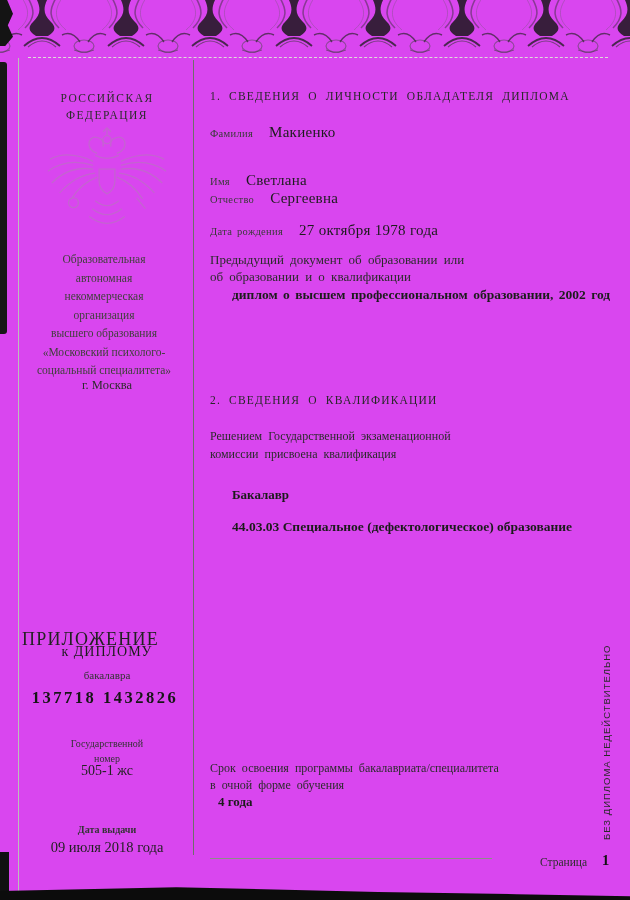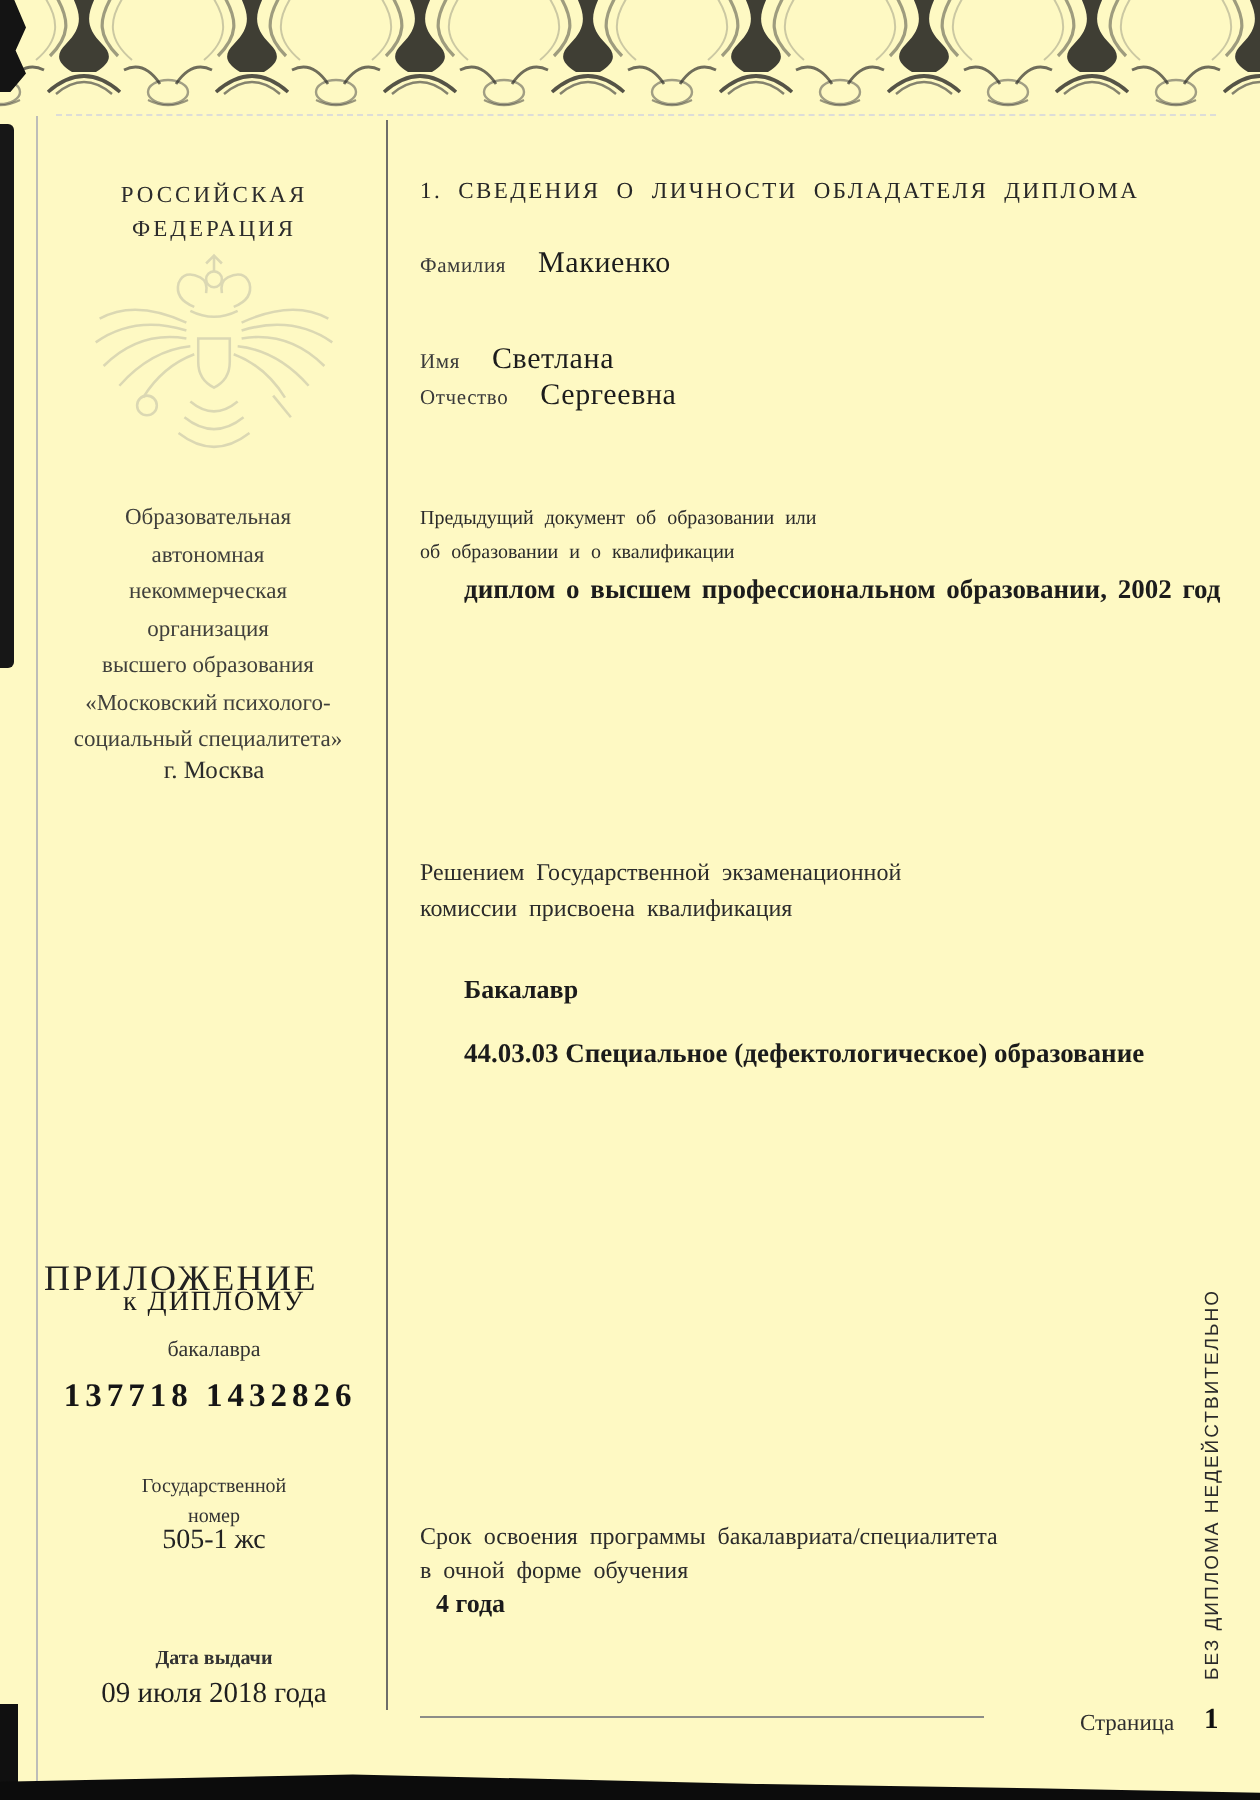--- a/index.html
+++ b/index.html
@@ -1,19 +1,19 @@
 <!DOCTYPE html>
 <html><head>
 <meta charset="utf-8">
 <style>
   html,body{margin:0;padding:0;}
   .page{
     position:relative;
     width:630px;height:900px;
-    background:#fef9c3;
+    background:#d946ef;
     font-family:"Liberation Serif", serif;
     color:#1e1e1e;
     overflow:hidden;
   }
   .abs{position:absolute;}
   
   .guilloche{position:absolute;top:0;left:0;}
   .top-dash{position:absolute;top:57px;left:28px;width:580px;border-top:1px dashed #ddddd8;}
   .corner-blob{position:absolute;top:0;left:0;width:13px;height:46px;background:#141414;
     clip-path:polygon(0 0,55% 0,100% 30%,60% 55%,100% 80%,40% 100%,0 100%);}
@@ -41,21 +41,21 @@
   .s-title{left:210px;font-size:11.5px;letter-spacing:1.2px;word-spacing:4px;color:#272727;}
   .s1-title{top:90px;}
   .s2-title{top:394px;}
   .field-row{left:210px;white-space:nowrap;}
   .row-surname{top:123px;}
   .row-name{top:171px;text-align:right;}
   .row-patronymic{top:189px;}
   .row-birthdate{top:221px;}
   .field-label{font-size:10.5px;color:#3a3a3a;letter-spacing:0.3px;word-spacing:2px;}
   .field-value{font-size:15px;color:#1c1c1c;margin-left:12px;letter-spacing:0.3px;}
-  .para{left:210px;font-size:10px;line-height:16.5px;word-spacing:3px;color:#2b2b2b;}
+  .para{left:210px;font-size:13px;line-height:16.5px;word-spacing:3px;color:#2b2b2b;}
   .prevdoc-label{top:252px;}
   .prevdoc-value{top:287px;left:232px;font-size:13.5px;font-weight:600;color:#1c1c1c;word-spacing:2px;}
   .decision{top:428px;font-size:12px;line-height:17.5px;}
   .qualification{top:487px;left:232px;font-size:13px;font-weight:600;color:#1b1b1b;}
   .program{top:519px;left:232px;font-size:13.5px;font-weight:600;color:#1b1b1b;}
   .duration-label{top:760px;font-size:12px;line-height:16.5px;}
   .duration-value{top:794px;left:218px;font-size:13px;font-weight:700;color:#1b1b1b;}
   .footer-line{top:858px;left:210px;width:282px;height:1px;background:#8d8d88;}
   .page-label{top:856px;left:540px;font-size:11.5px;color:#2e2e2e;}
   .page-number{top:852px;left:602px;font-size:14.5px;font-weight:bold;color:#111;}
@@ -165,27 +165,32 @@
     <span class="field-value">Макиенко</span>
   </div>
   <div class="abs field-row row-name">
     <span class="field-label">Имя</span>
     <span class="field-value">Светлана</span>
   </div>
   <div class="abs field-row row-patronymic">
     <span class="field-label">Отчество</span>
     <span class="field-value">Сергеевна</span>
   </div>
+  <div class="abs field-row row-birthdate">
+    <span class="field-label">Дата рождения</span>
+    <span class="field-value">27 октября 1978 года</span>
+  </div>
 
   <div class="abs para prevdoc-label">
     <div>Предыдущий документ об образовании или</div>
     <div>об образовании и о квалификации</div>
   </div>
   <div class="abs prevdoc-value">диплом о высшем профессиональном образовании, 2002 год</div>
 
+  <div class="abs s-title s2-title">2. СВЕДЕНИЯ О КВАЛИФИКАЦИИ</div>
 
   <div class="abs para decision">
     <div>Решением Государственной экзаменационной</div>
     <div>комиссии присвоена квалификация</div>
   </div>
 
   <div class="abs qualification">Бакалавр</div>
   <div class="abs program">44.03.03 Специальное (дефектологическое) образование</div>
 
   <div class="abs para duration-label">

